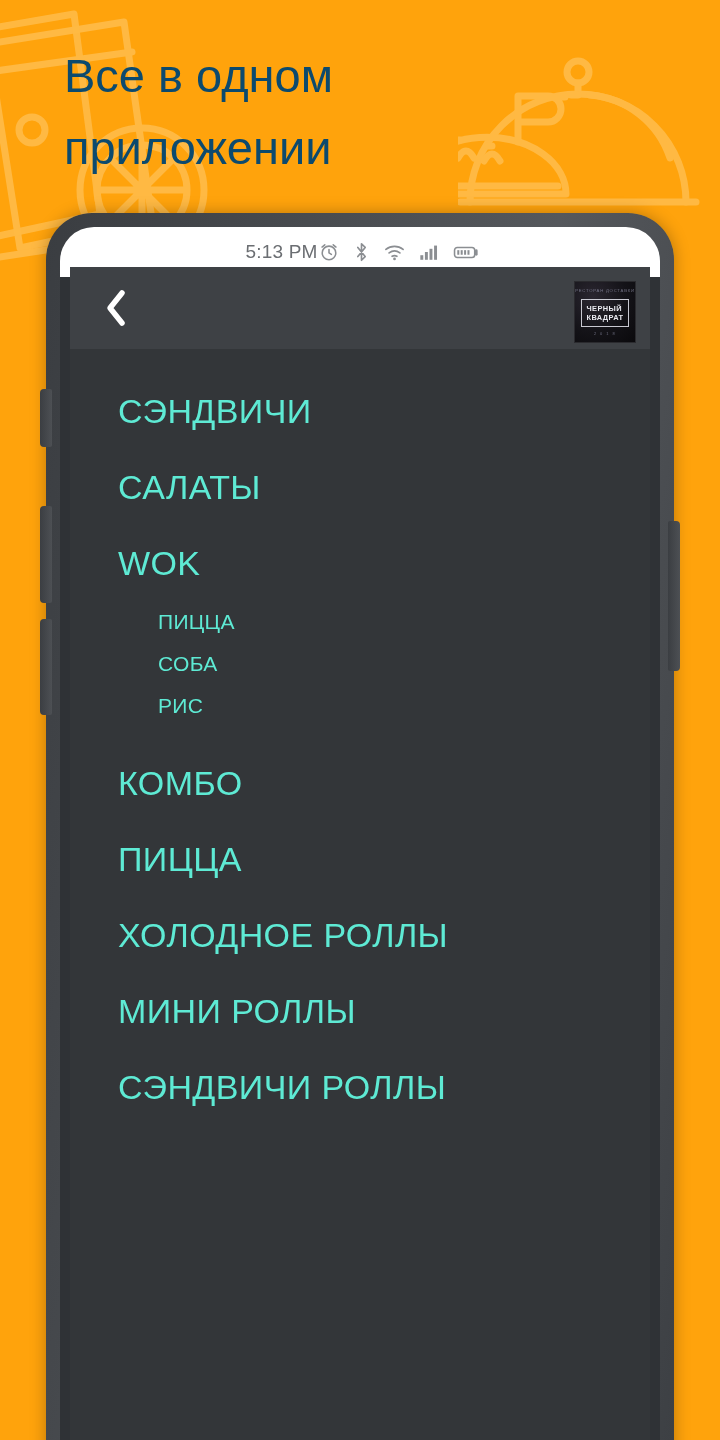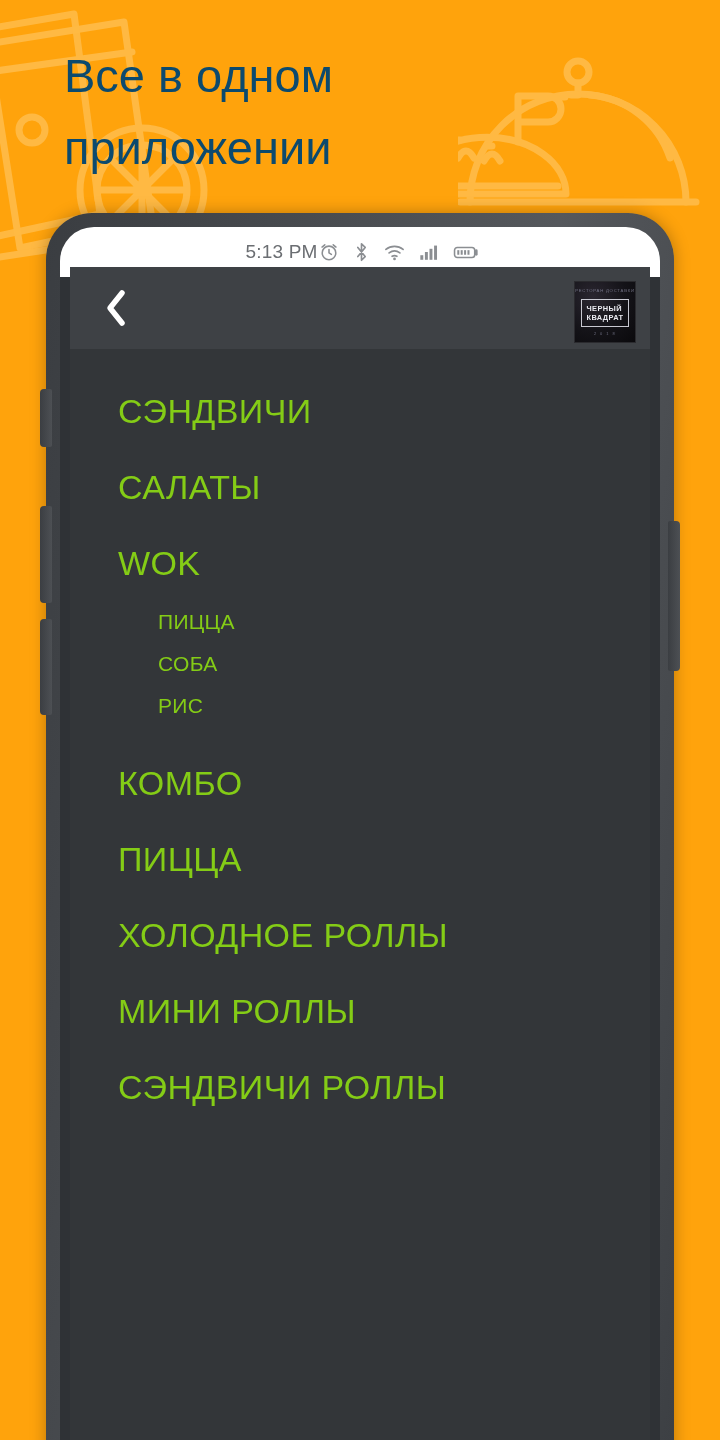--- a/index.html
+++ b/index.html
@@ -131,21 +131,21 @@
 
   
   .menu {
     background:#333639;
     padding-top:24px;
     height:calc(100% - 82px);
     position:relative;
   }
   .menu-item {
     padding:0 0 0 48px;
-    color:#84cc16;
+    color:#5eead4;
     font-size:34px;
     line-height:76px;
     letter-spacing:.4px;
     white-space:nowrap;
   }
   .menu-item.sub {
     padding-left:88px;
     font-size:21px;
     line-height:42px;
     letter-spacing:.3px;

